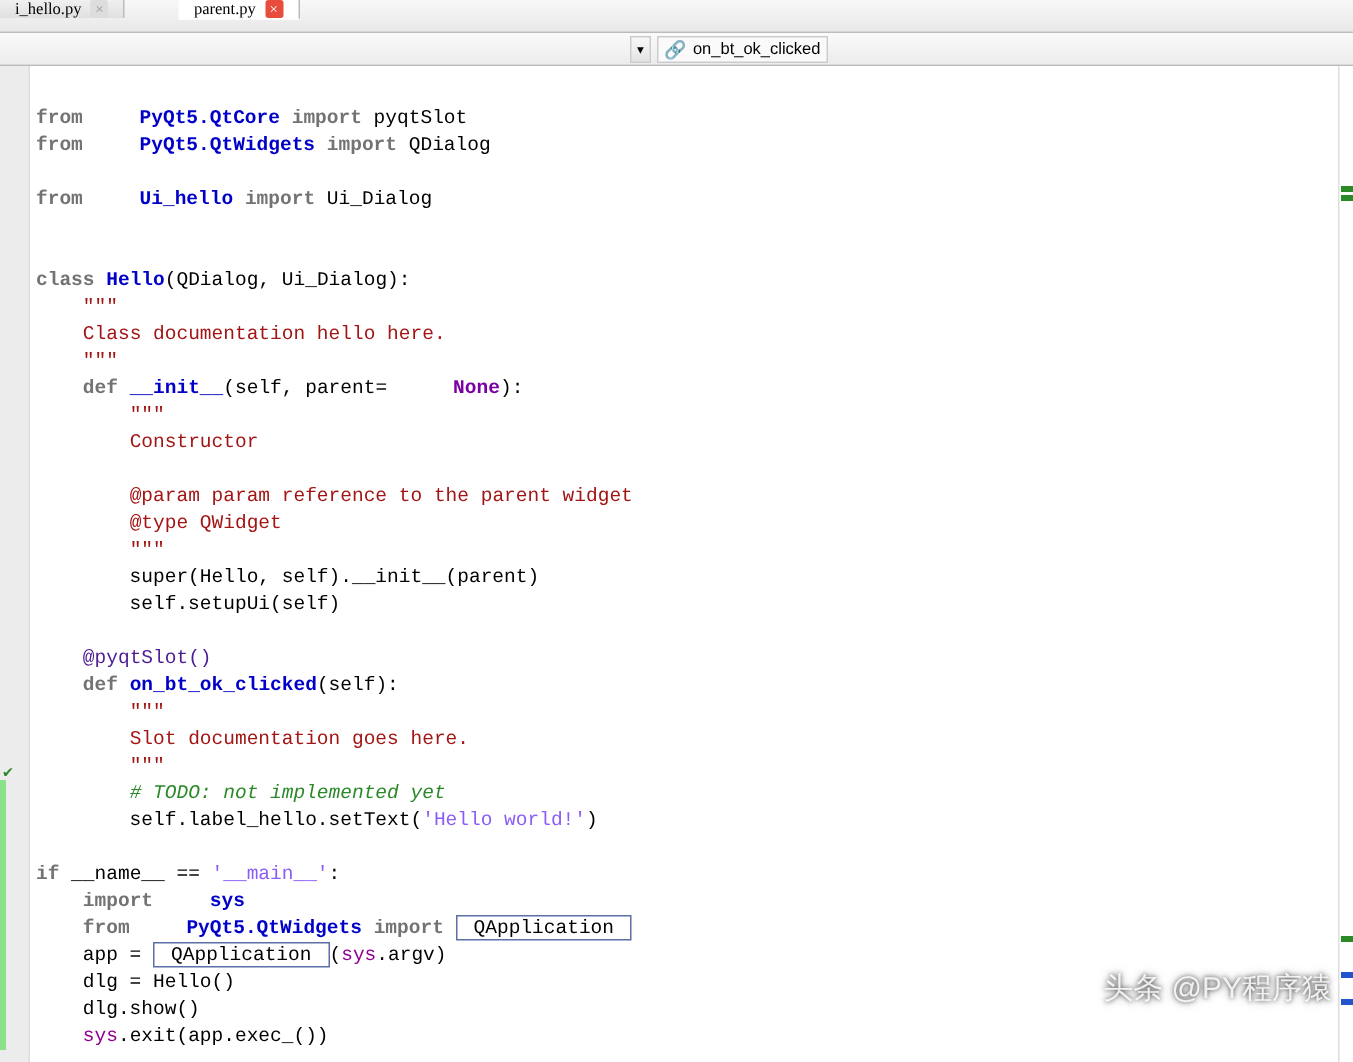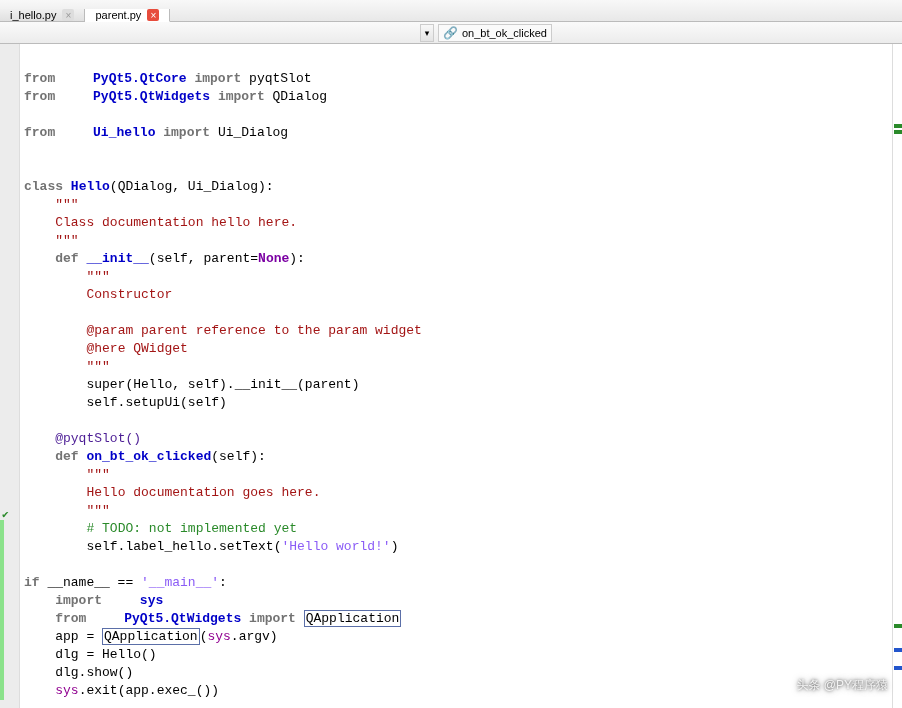--- a/index.html
+++ b/index.html
@@ -10,23 +10,24 @@
   width: 902px;
   height: 708px;
   overflow: hidden;
   position: relative;
 }
 .tab-bar {
   height: 22px;
   background: linear-gradient(#f8f8f8, #e8e8e8);
   border-bottom: 1px solid #bbb;
   display: flex;
-  align-items: flex-end;
-  font-family: Liberation Sans, sans-serif;
+  align-items: flex-start;
+  font-family: Liberation Serif, serif;
   font-size: 11px;
+  gap: 36px;
 }
 .tab {
   display: flex;
   align-items: center;
   padding: 0 10px;
   border-right: 1px solid #bbb;
   gap: 6px;
   background: linear-gradient(#f0f0f0, #e0e0e0);
   cursor: pointer;
 }
@@ -117,36 +118,36 @@
   right: 0;
   width: 8px;
   height: 4px;
 }
 .kw { color: #737373; font-weight: bold; }
 .mod { color: #0000c8; font-weight: bold; padding-left: 30px; }
 .fn { color: #0000c8; font-weight: bold; margin-top: 11px; }
 .deco { color: #4c1d95; }
 .docstr { color: #a31515; }
 .str { color: #8b5cf6; }
-.todo { color: #2a8a2a; }
+.todo { color: #2a8a2a; font-style: italic; }
 .blt { color: #900090; }
-.none { color: #7b00a3; font-weight: bold; }
-.box { border: 1px solid #5b6fa8; padding: 0 1px; }
+.none { color: #7b00a3; font-weight: bold; margin-left: 44px; }
+.box { border: 1px solid #5b6fa8; padding: 0 11px; }
 .green-bar {
   position: absolute;
   left: 0;
   width: 4px;
   background: #8be28b;
 }
 .watermark {
   position: absolute;
   right: 14px;
-  bottom: 14px;
+  bottom: 36px;
   font-family: sans-serif;
-  font-size: 12px;
+  font-size: 20px;
   color: rgba(255,255,255,0.85);
   text-shadow: 0 0 3px rgba(0,0,0,0.6), 0 0 6px rgba(0,0,0,0.5);
   font-weight: 500;
   pointer-events: none;
 }
 </style>
 </head>
 <body>
 
 <div class="tab-bar">
@@ -181,30 +182,30 @@
 
 
 <span class="kw">class</span> <span class="fn">Hello</span>(QDialog, Ui_Dialog):
     <span class="docstr">"""</span>
     <span class="docstr">Class documentation hello here.</span>
     <span class="docstr">"""</span>
     <span class="kw">def</span> <span class="fn">__init__</span>(self, parent=<span class="none">None</span>):
         <span class="docstr">"""</span>
         <span class="docstr">Constructor</span>
 
-        <span class="docstr">@param parent reference to the param widget</span>
-        <span class="docstr">@here QWidget</span>
+        <span class="docstr">@param param reference to the parent widget</span>
+        <span class="docstr">@type QWidget</span>
         <span class="docstr">"""</span>
         super(Hello, self).__init__(parent)
         self.setupUi(self)
 
     <span class="deco">@pyqtSlot()</span>
     <span class="kw">def</span> <span class="fn">on_bt_ok_clicked</span>(self):
         <span class="docstr">"""</span>
-        <span class="docstr">Hello documentation goes here.</span>
+        <span class="docstr">Slot documentation goes here.</span>
         <span class="docstr">"""</span>
         <span class="todo"># TODO: not implemented yet</span>
         self.label_hello.setText(<span class="str">'Hello world!'</span>)
 
 <span class="kw">if</span> __name__ == <span class="str">'__main__'</span>:
     <span class="kw">import</span> <span class="mod">sys</span>
     <span class="kw">from</span> <span class="mod">PyQt5.QtWidgets</span> <span class="kw">import</span> <span class="box">QApplication</span>
     app = <span class="box">QApplication</span>(<span class="blt">sys</span>.argv)
     dlg = Hello()
     dlg.show()

